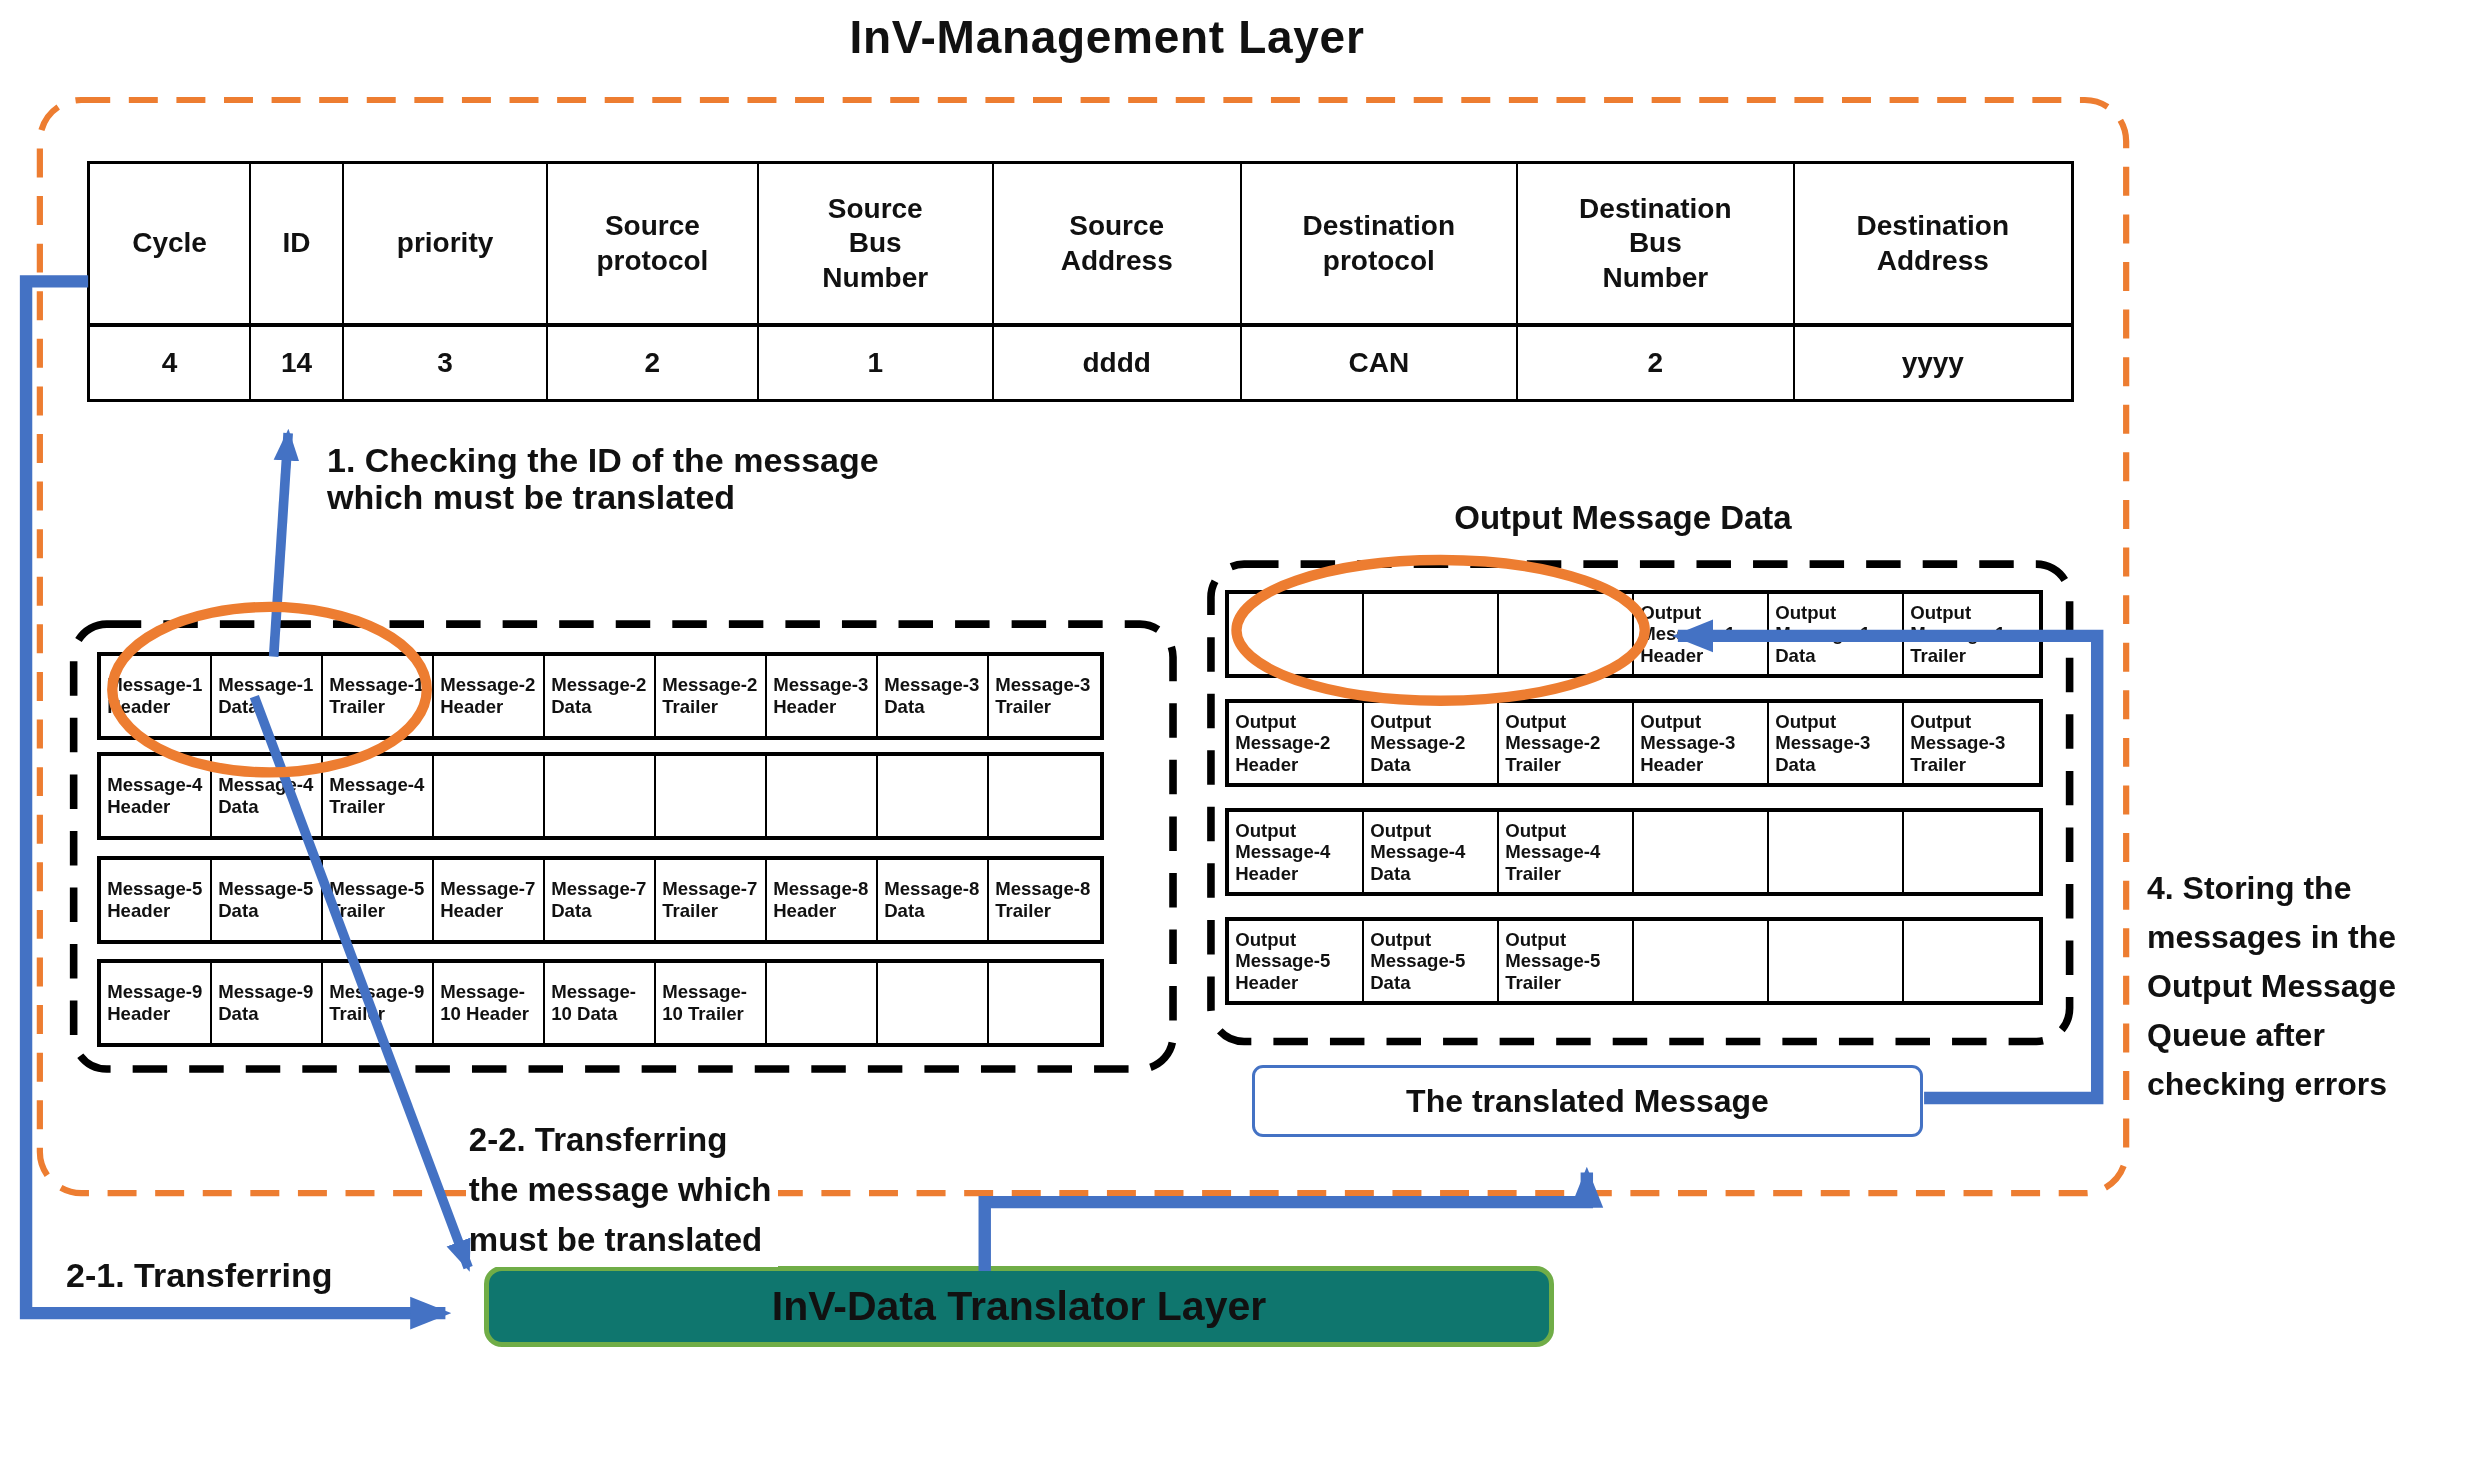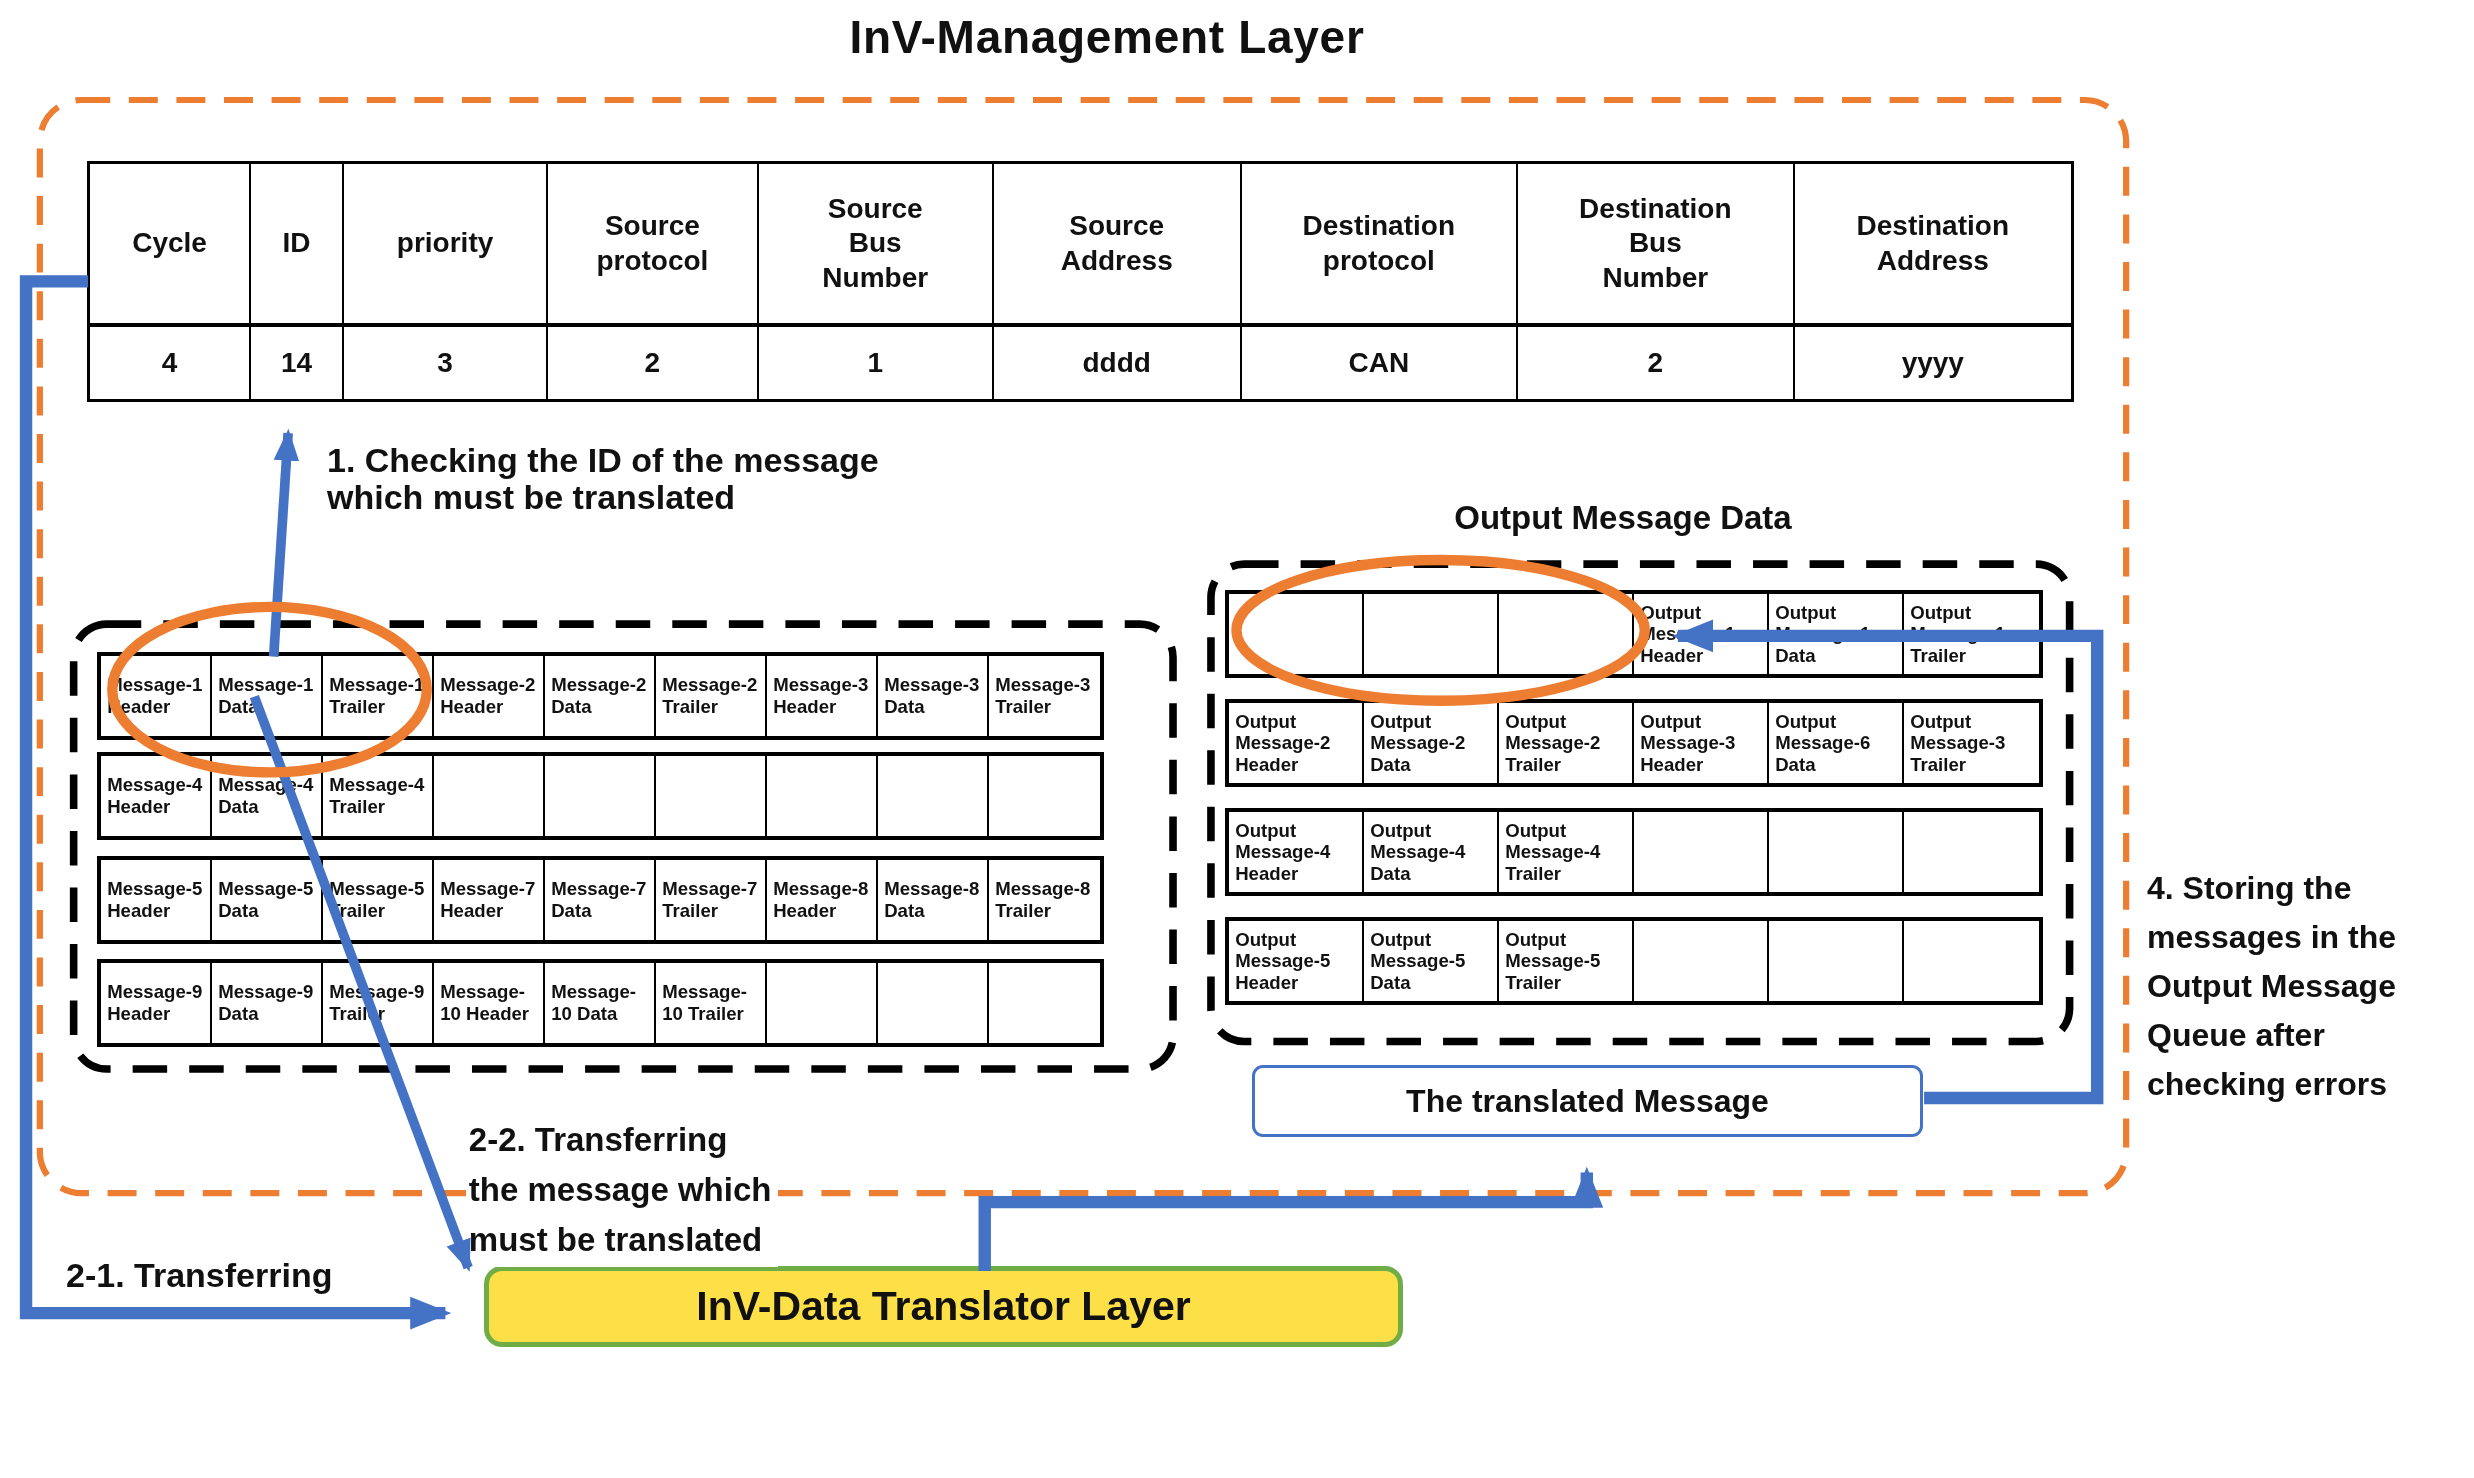--- a/index.html
+++ b/index.html
@@ -53,22 +53,22 @@
   .n3{left:998px; top:1220px;}
   .n4{left:2147px; top:864px; font-size:32px; line-height:49px;}
 
   
   .tbox{
     left:1252px; top:1065px; width:671px; height:72px; box-sizing:border-box;
     border:3.4px solid var(--blue); border-radius:11px; background:#fff;
     display:flex; align-items:center; justify-content:center; font-size:32px;
   }
   .gbox{
-    left:484px; top:1266px; width:919px; height:81px; box-sizing:border-box;
-    border:5.5px solid var(--green); border-radius:18px; background:#fde047;
+    left:484px; top:1266px; width:1070px; height:81px; box-sizing:border-box;
+    border:5.5px solid var(--green); border-radius:18px; background:#0f766e;
     display:flex; align-items:center; justify-content:center; font-size:41px;
   }
 
   
   svg.layer{position:absolute; left:0; top:0; pointer-events:none;}
   .dash-orange{fill:none; stroke:var(--orange); stroke-width:9; stroke-dasharray:42 27;}
   .dash-black{fill:none; stroke:#000; stroke-width:11; stroke-dasharray:50 32;}
   .oellipse{fill:none; stroke:var(--orange); stroke-width:15;}
   .barrow{fill:none; stroke:var(--blue);}
   .bw18{stroke-width:18;}
@@ -176,21 +176,21 @@
       <div></div>
       <div>Output Message-1 Header</div>
       <div>Output Message-1 Data</div>
       <div>Output Message-1 Trailer</div>
     </div>
   <div class="abs qrow orow" style="top:699px;">
       <div>Output Message-2 Header</div>
       <div>Output Message-2 Data</div>
       <div>Output Message-2 Trailer</div>
       <div>Output Message-3 Header</div>
-      <div>Output Message-6 Data</div>
+      <div>Output Message-3 Data</div>
       <div>Output Message-3 Trailer</div>
     </div>
   <div class="abs qrow orow" style="top:808px;">
       <div>Output Message-4 Header</div>
       <div>Output Message-4 Data</div>
       <div>Output Message-4 Trailer</div>
       <div></div>
       <div></div>
       <div></div>
     </div>

